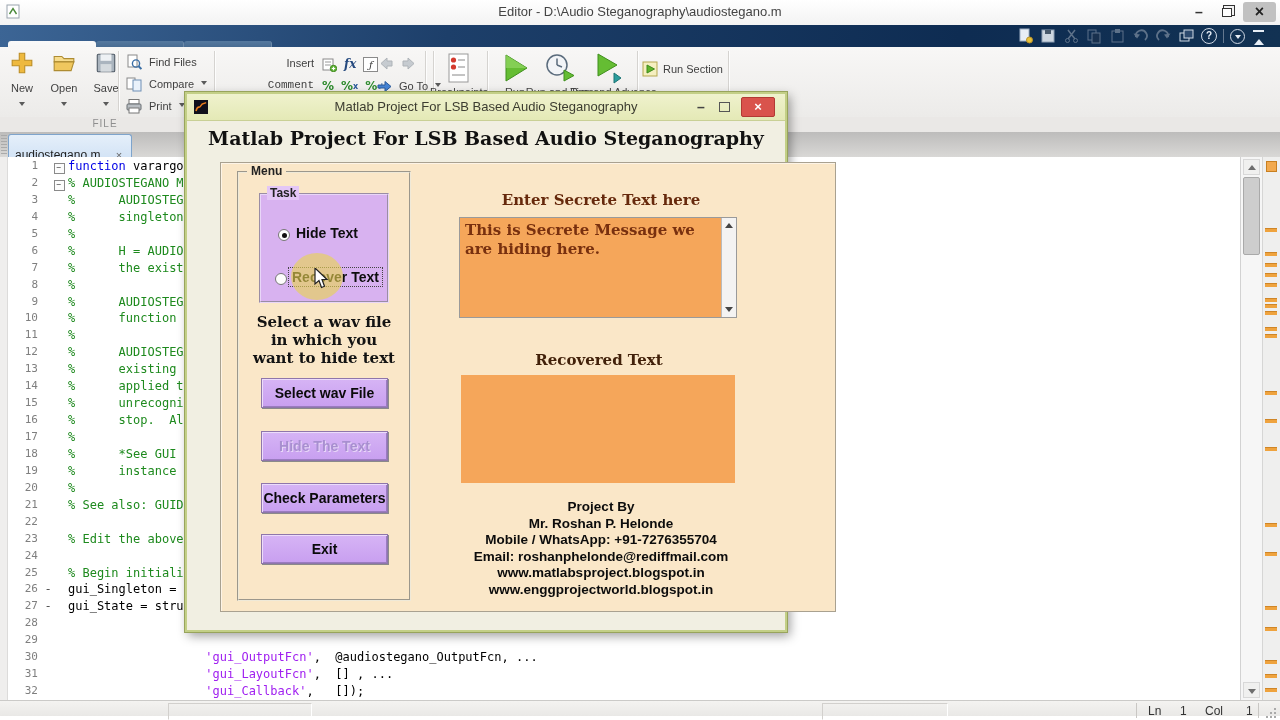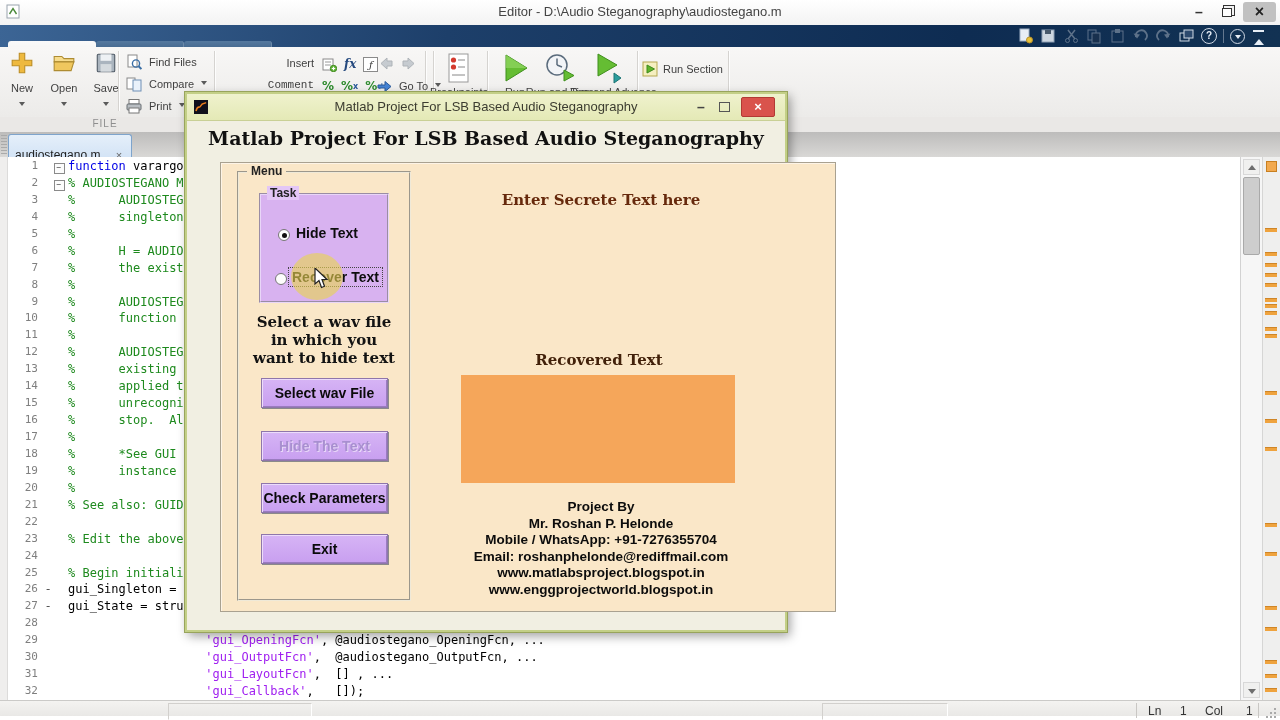--- a/index.html
+++ b/index.html
@@ -411,21 +411,21 @@
       <div class="cl"><span class="ln">19</span><span class="ld"></span><span class="lf"></span><span class="lc"><span class="tok-c">%      instance to run (singleton)".</span></span></div>
       <div class="cl"><span class="ln">20</span><span class="ld"></span><span class="lf"></span><span class="lc"><span class="tok-c">%</span></span></div>
       <div class="cl"><span class="ln">21</span><span class="ld"></span><span class="lf"></span><span class="lc"><span class="tok-c">% See also: GUIDE, GUIDATA, GUIHANDLES</span></span></div>
       <div class="cl"><span class="ln">22</span><span class="ld"></span><span class="lf"></span><span class="lc"></span></div>
       <div class="cl"><span class="ln">23</span><span class="ld"></span><span class="lf"></span><span class="lc"><span class="tok-c">% Edit the above text to modify the response to help audiostegano</span></span></div>
       <div class="cl"><span class="ln">24</span><span class="ld"></span><span class="lf"></span><span class="lc"></span></div>
       <div class="cl"><span class="ln">25</span><span class="ld"></span><span class="lf"></span><span class="lc"><span class="tok-c">% Begin initialization code - DO NOT EDIT</span></span></div>
       <div class="cl"><span class="ln">26</span><span class="ld">-</span><span class="lf"></span><span class="lc"><span class="tok-t">gui_Singleton = 1;</span></span></div>
       <div class="cl"><span class="ln">27</span><span class="ld">-</span><span class="lf"></span><span class="lc"><span class="tok-t">gui_State = struct(</span><span class="tok-s">'gui_Name'</span><span class="tok-t">,       mfilename, ...</span></span></div>
       <div class="cl"><span class="ln">28</span><span class="ld"></span><span class="lf"></span><span class="lc"><span class="tok-t">                   </span><span class="tok-s">'gui_Singleton'</span><span class="tok-t">,  gui_Singleton, ...</span></span></div>
-      <div class="cl"><span class="ln">29</span><span class="ld"></span><span class="lf"></span><span class="lc"><span class="tok-t">                   </span><span class="tok-s">'gui_OpeningFcn'</span><span class="tok-t">, @audiostegano_OpeningFcn, ...</span></span></div>
+      <div class="cl"><span class="ln">29</span><span class="ld"></span><span class="lf"></span></div>
       <div class="cl"><span class="ln">30</span><span class="ld"></span><span class="lf"></span><span class="lc"><span class="tok-t">                   </span><span class="tok-s">'gui_OutputFcn'</span><span class="tok-t">,  @audiostegano_OutputFcn, ...</span></span></div>
       <div class="cl"><span class="ln">31</span><span class="ld"></span><span class="lf"></span><span class="lc"><span class="tok-t">                   </span><span class="tok-s">'gui_LayoutFcn'</span><span class="tok-t">,  [] , ...</span></span></div>
       <div class="cl"><span class="ln">32</span><span class="ld"></span><span class="lf"></span><span class="lc"><span class="tok-t">                   </span><span class="tok-s">'gui_Callback'</span><span class="tok-t">,   []);</span></span></div>
     </div>
 
   <div class="vscroll">
     <div class="sbtn sup">
         <span class="tri-up"></span>
       </div>
     <div class="sthumb"></div>
@@ -500,20 +500,27 @@
           <div>in which you</div>
           <div>want to hide text</div>
         </div>
 
       <div class="pbtn" style="top:215px;">Select wav File</div>
       <div class="pbtn disabled" style="top:268px;">Hide The Text</div>
       <div class="pbtn" style="top:320px;">Check Parameters</div>
       <div class="pbtn" style="top:371px;">Exit</div>
 
       <div class="secheading">Enter Secrete Text here</div>
+      <div class="sectext">
+        <div class="secmsg">This is Secrete Message we are hiding here.</div>
+        <div class="tscroll">
+          <span class="tch up"></span>
+          <span class="tch dn"></span>
+        </div>
+      </div>
 
       <div class="recheading">Recovered Text</div>
       <div class="recbox"></div>
 
       <div class="projtext">
           <div>Project By</div>
           <div>Mr. Roshan P. Helonde</div>
           <div>Mobile / WhatsApp: +91-7276355704</div>
           <div>Email: roshanphelonde@rediffmail.com</div>
           <div>www.matlabsproject.blogspot.in</div>

